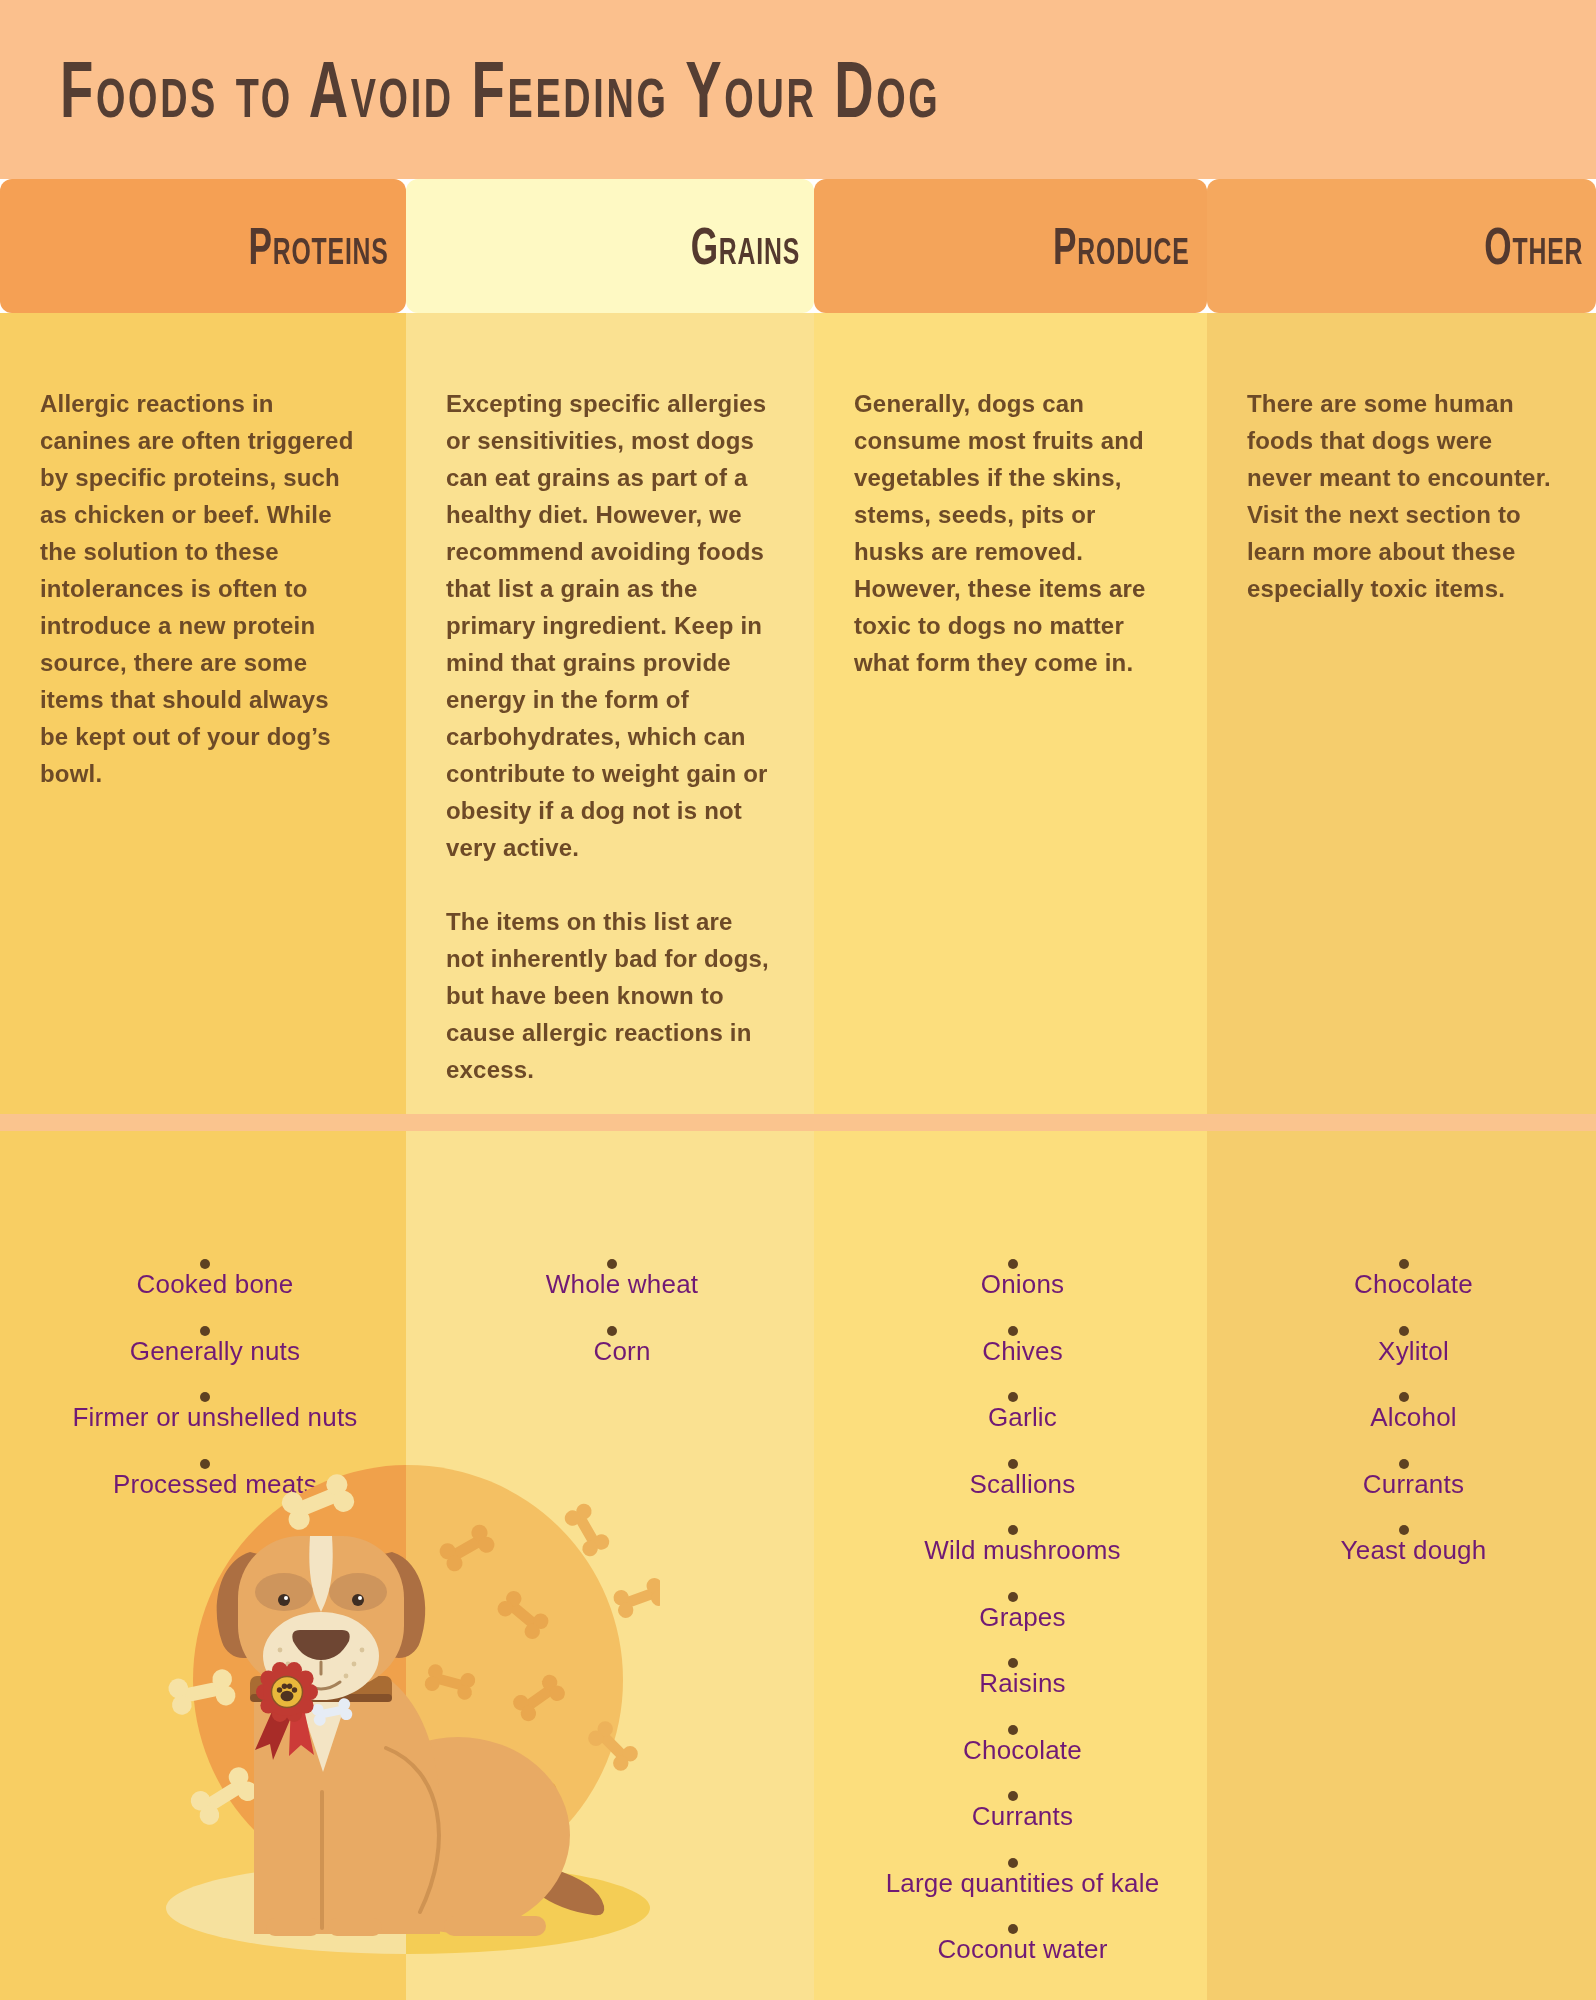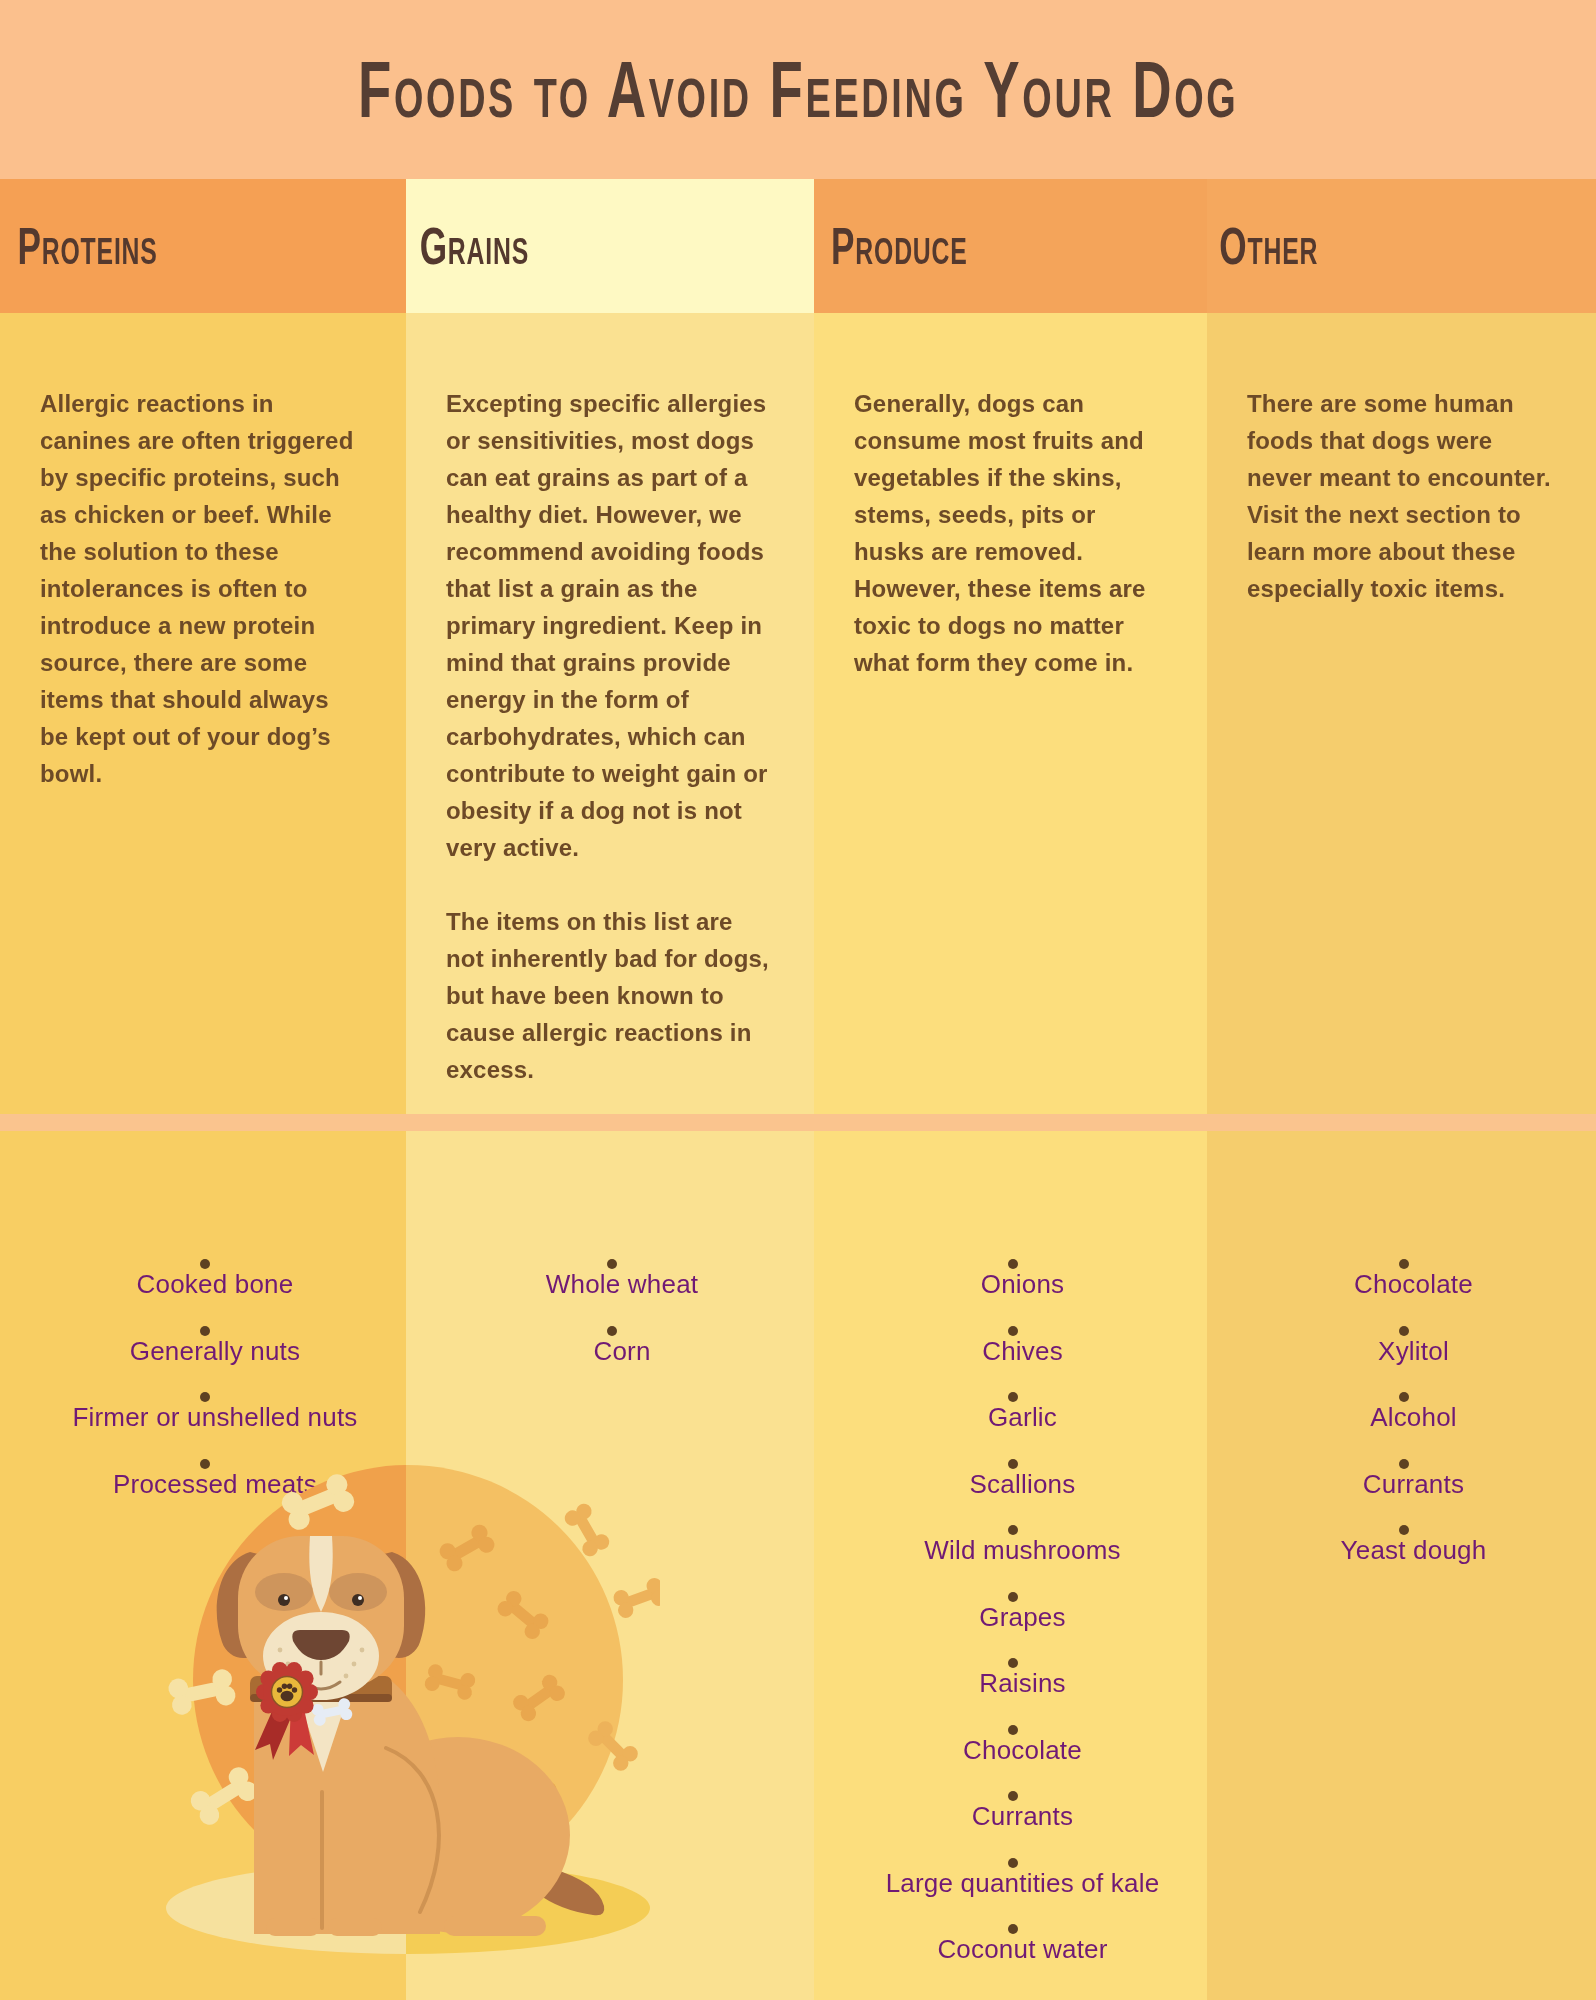--- a/index.html
+++ b/index.html
@@ -1,28 +1,28 @@
 <!DOCTYPE html>
 <html><head>
 <meta charset="utf-8">
 <style>
   html,body{margin:0;padding:0;background:#ffffff;}
   .page{position:relative;width:1596px;height:2000px;overflow:hidden;
         font-family:"Liberation Sans",sans-serif;-webkit-font-smoothing:antialiased;}
 
   
   .title-band{position:absolute;top:0;left:0;width:1596px;height:179px;background:#FBC08D;
-              display:flex;align-items:center;justify-content:center;}
+              display:flex;align-items:center;}
   .title-band h1{margin:0;color:#553E33;font-size:62px;font-weight:700;
                  font-variant-caps:small-caps;letter-spacing:3px;white-space:nowrap;
                  transform:scale(0.88,1.28);}
 
   
   .header-band{position:absolute;top:179px;left:0;width:1596px;height:134px;display:flex;}
-  .hcell{display:flex;align-items:center;justify-content:flex-start;}
+  .hcell{display:flex;align-items:center;justify-content:flex-end;border-radius:12px;}
   .hcell span{font-size:44px;font-weight:700;color:#54392E;font-variant-caps:small-caps;
               letter-spacing:1px;white-space:nowrap;transform:scale(0.8,1.18);}
   .hc1{width:406px;background:#F5A054;}
   .hc2{width:408px;background:#fef9c3;}
   .hc3{width:393px;background:#F4A45A;}
   .hc4{width:389px;background:#F5A85E;}
 
   
   .cols{position:absolute;top:313px;left:0;width:1596px;height:1687px;display:flex;}
   .col{position:relative;height:100%;}

